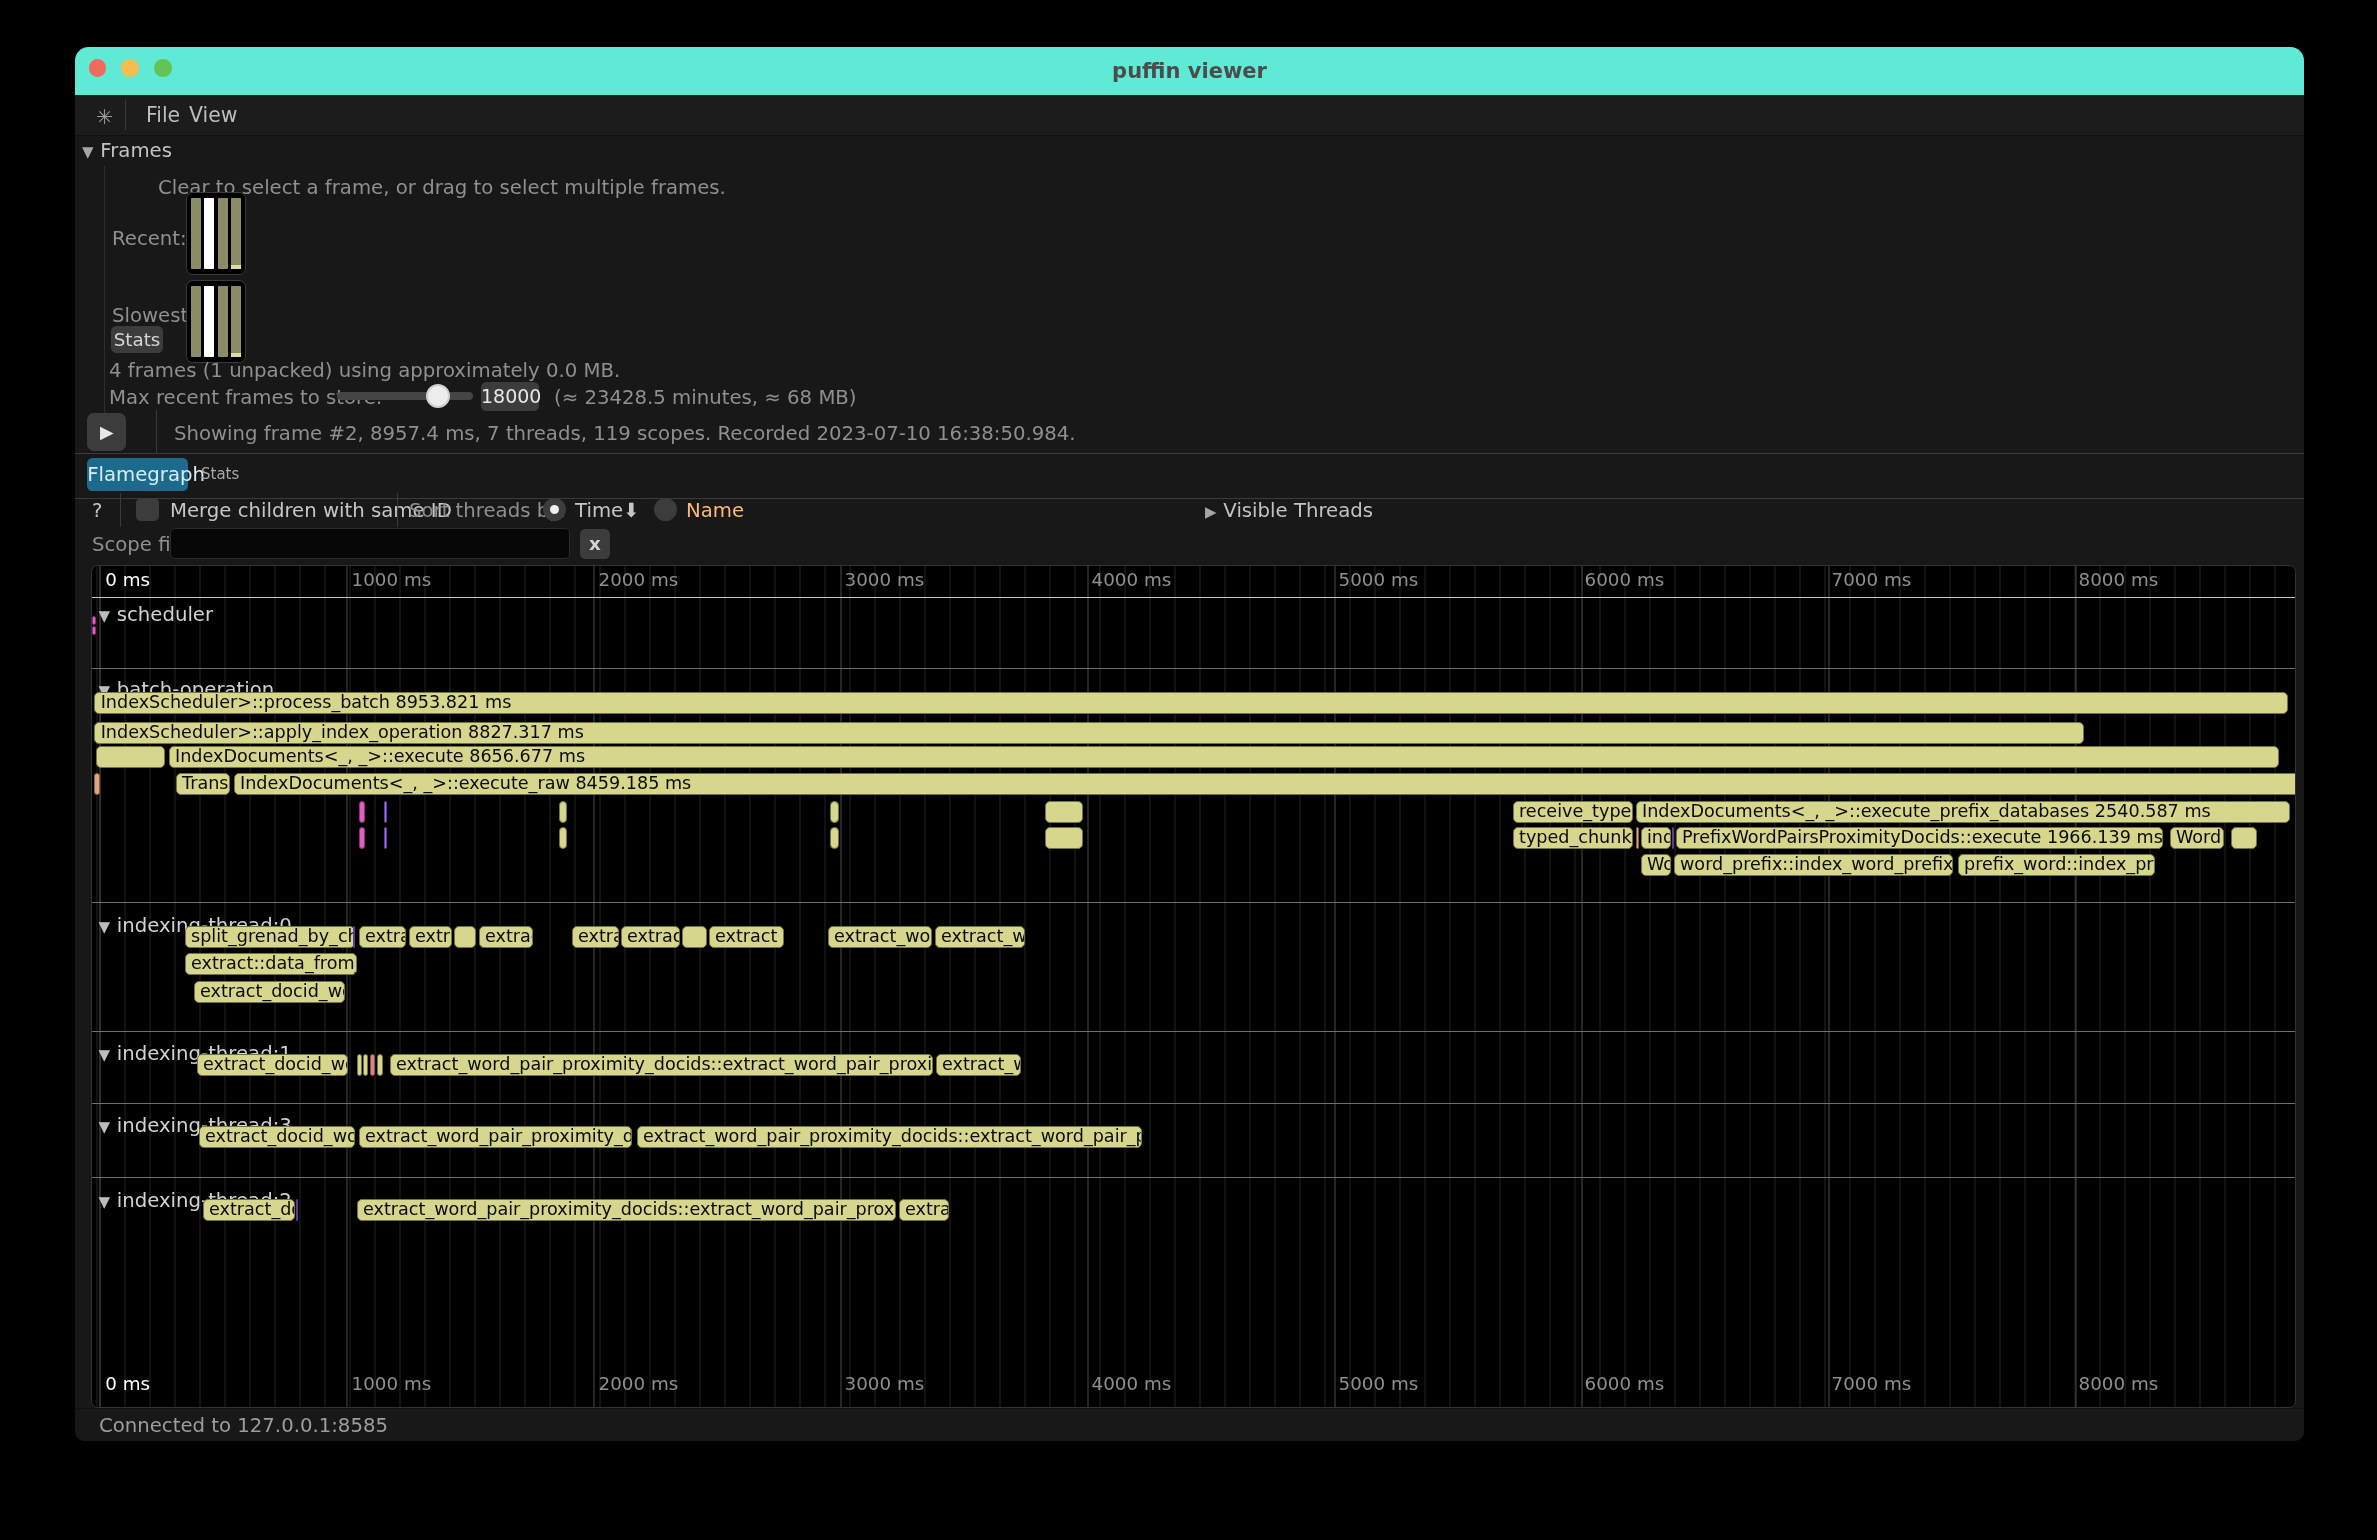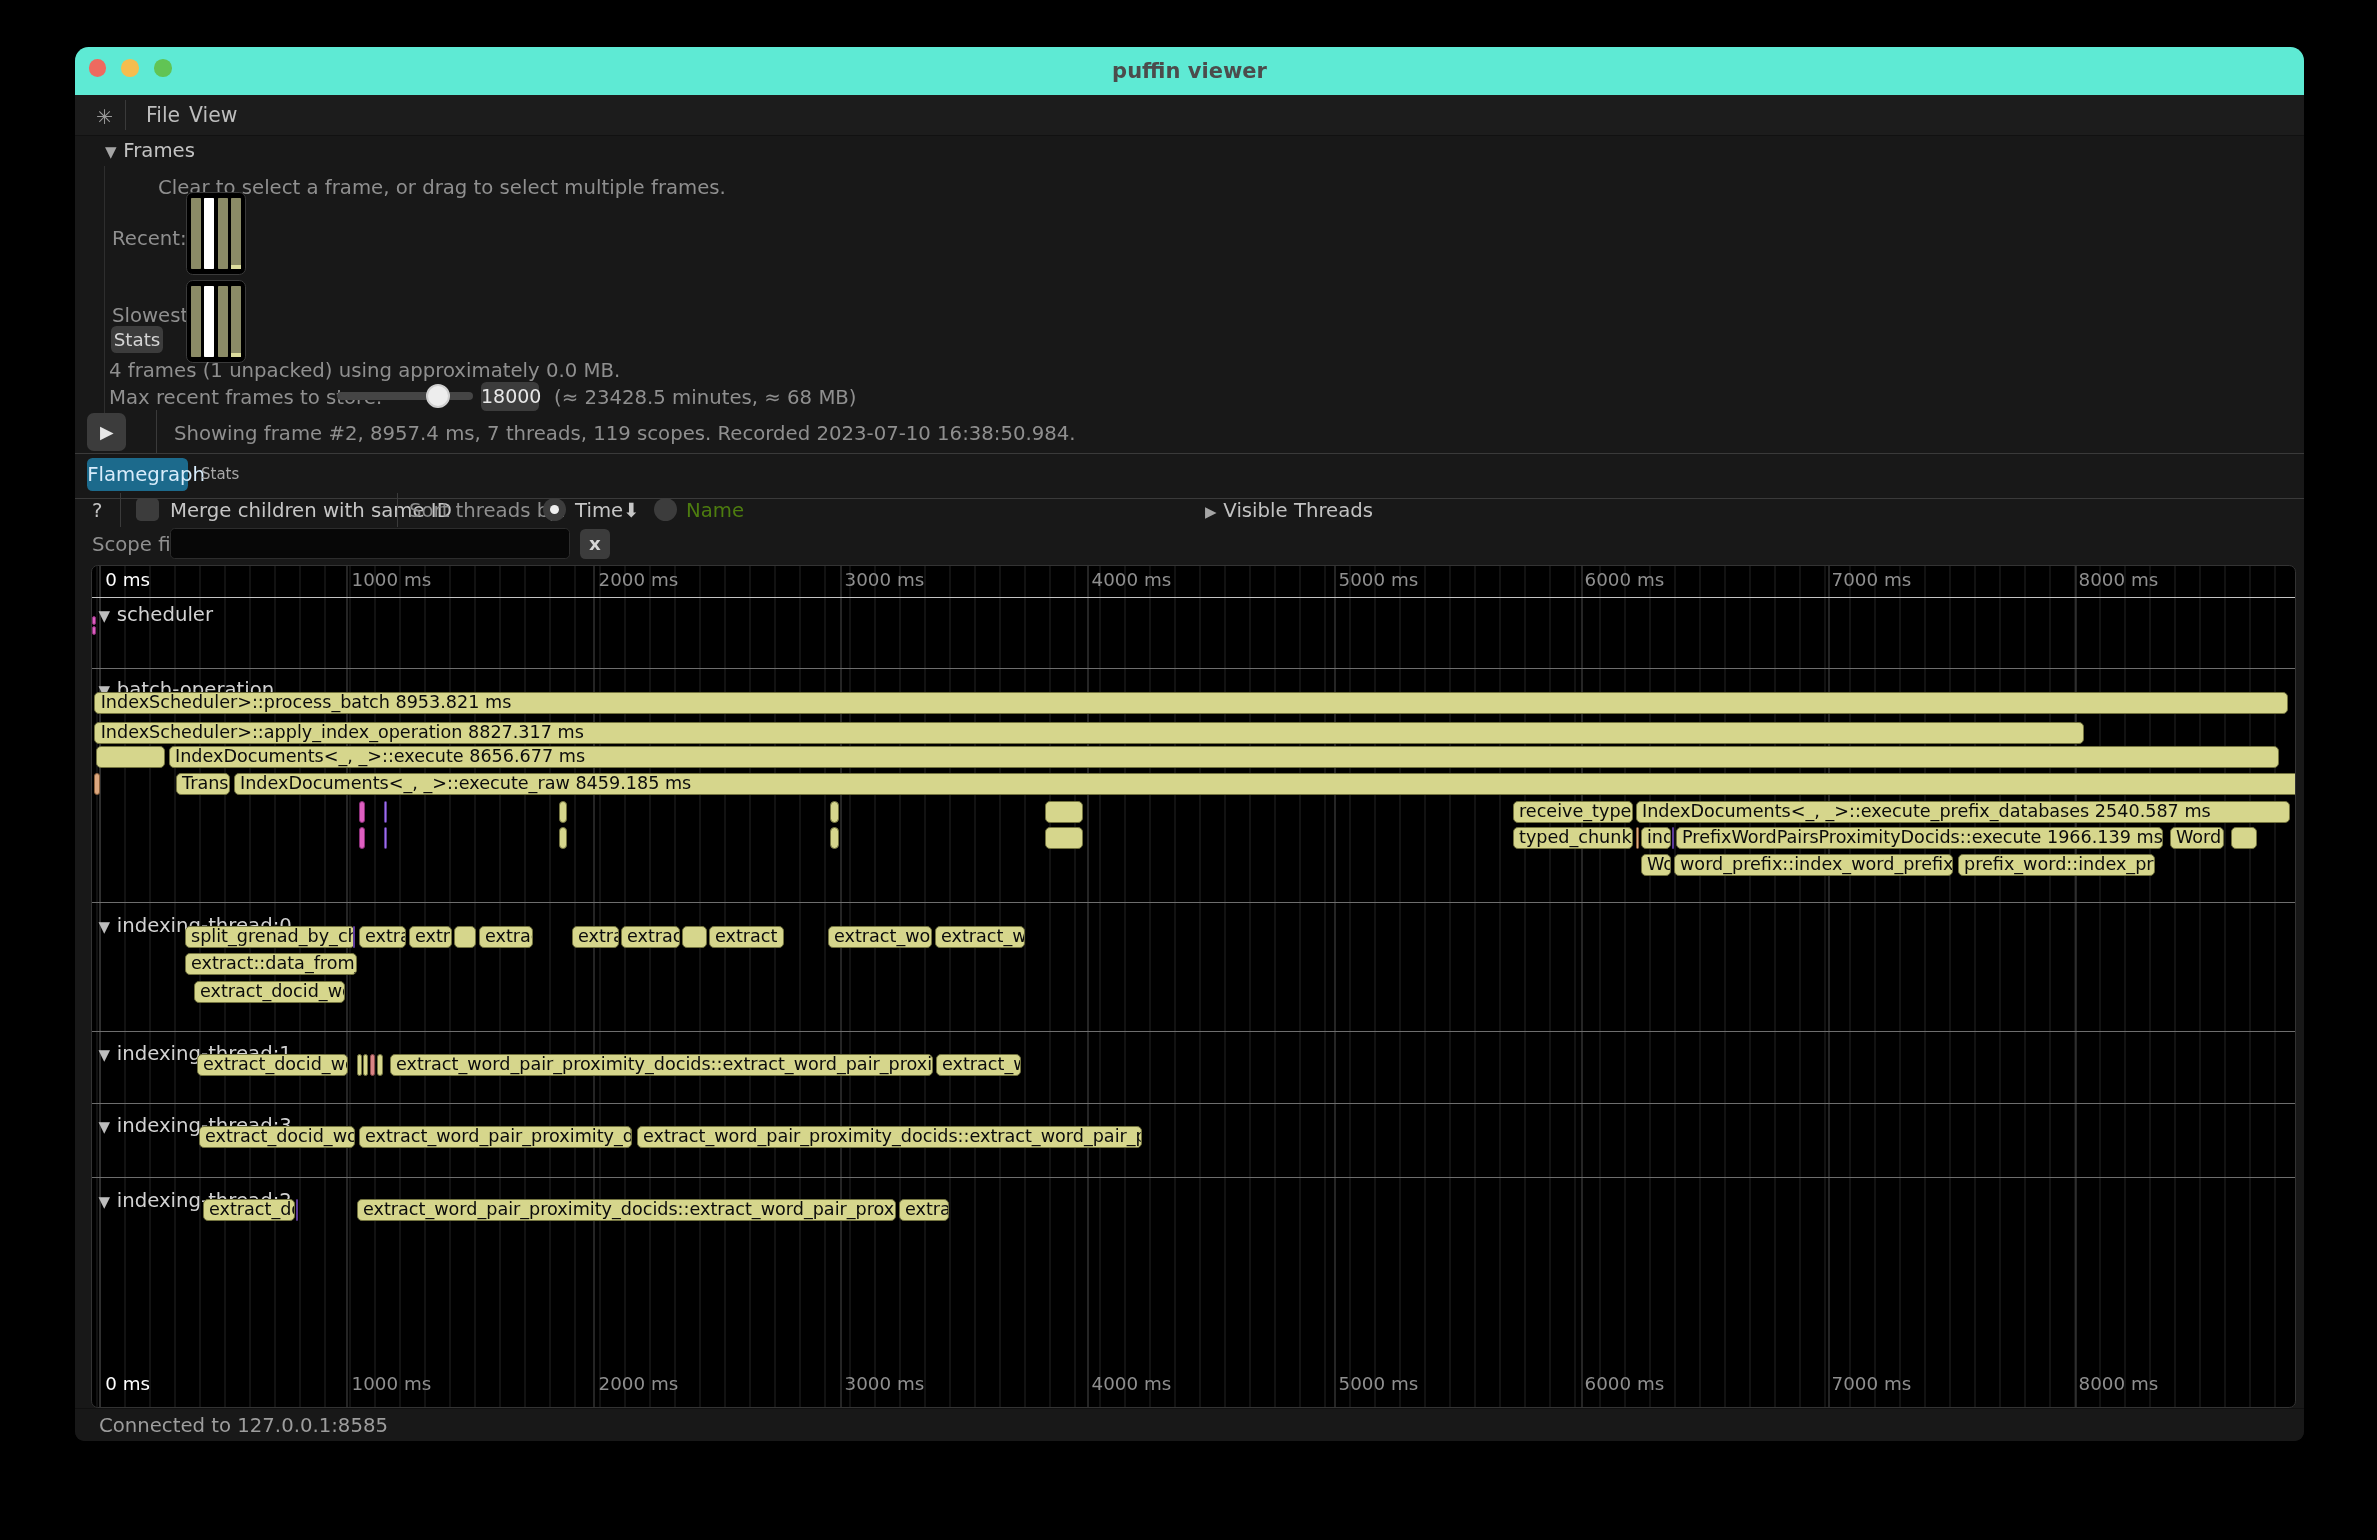--- a/index.html
+++ b/index.html
@@ -96,21 +96,21 @@
     <div class="title-text">puffin viewer</div>
   </div>
 
   <div class="menubar">
     <span class="sun">✳</span>
     <div class="vsep" style="left:50px;top:5.4px;height:30px;"></div>
     <span class="menu-item mi-file">File</span>
     <span class="menu-item mi-view">View</span>
   </div>
 
-  <div class="label" style="left:30px; top:92px; color:#c2c2c2;"><span class="tri">▼</span><span>Frames</span></div>
+  <div class="label" style="left:7px; top:92px; color:#c2c2c2;"><span class="tri">▼</span><span>Frames</span></div>
   <div class="indent-line"></div>
   <div class="label dim" style="left:83px; top:129px;">Clear to select a frame, or drag to select multiple frames.</div>
 
   <div class="label dim" style="left:37px; top:180px;">Recent:</div>
   <div class="thumb" style="left:111px; top:145px;">
       <div class="tb" style="background: rgb(139, 139, 102);"></div>
       <div class="tb" style="background: rgb(255, 255, 255);"></div>
       <div class="tb" style="background: rgb(139, 139, 102);"></div>
       <div class="tb" style="background: rgb(139, 139, 102);">
         <div class="tick"></div>
@@ -151,21 +151,21 @@
   <div class="label" style="left:17px; top:452px; color:#c2c2c2;">?</div>
   <div class="vline" style="left:45px; top:446px; height:34px;"></div>
   <div class="checkbox"></div>
   <div class="label" style="left:95px; top:452px; color:#c6c6c6;">Merge children with same ID</div>
   <div class="vline" style="left:322px; top:446px; height:34px;"></div>
   <div class="label dim" style="left:334px; top:452px;">Sort threads by:</div>
   <div class="radio sel" style="left:468px; top:451px;"></div>
   <div class="label" style="left:500px; top:452px; color:#c6c6c6;">Time</div>
   <div class="label" style="left:548px; top:452px; color:#c6c6c6;">⬇</div>
   <div class="radio" style="left:579px; top:451px;"></div>
-  <div class="label" style="left:611px; top:452px; color:#4d7c0f;">Name</div>
+  <div class="label" style="left:611px; top:452px; color:#fdba74;">Name</div>
   <div class="label" style="left:1130px; top:452px; color:#c2c2c2;"><span class="tri">▶</span><span>Visible Threads</span></div>
 
   <div class="label dim" style="left:17px; top:486px;">Scope filter:</div>
   <input class="scope-input" value="" style="">
   <div class="btn x-btn">x</div>
 
   <div class="canvas">
     <div class="grid-minor"></div>
     <div class="grid-major"></div>
   <div class="axis-label first" style="left: 13.6px; top: 2.7px;">0 ms</div>

